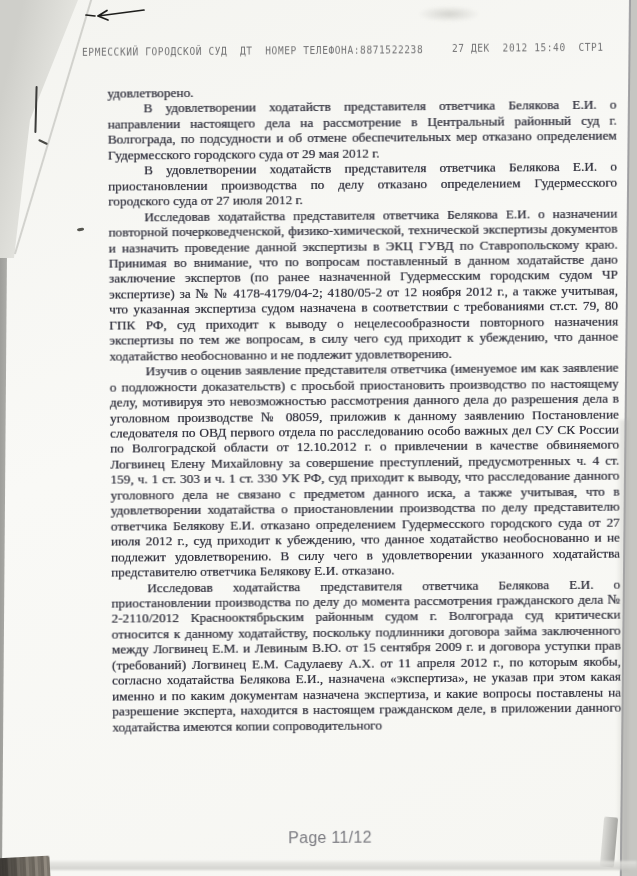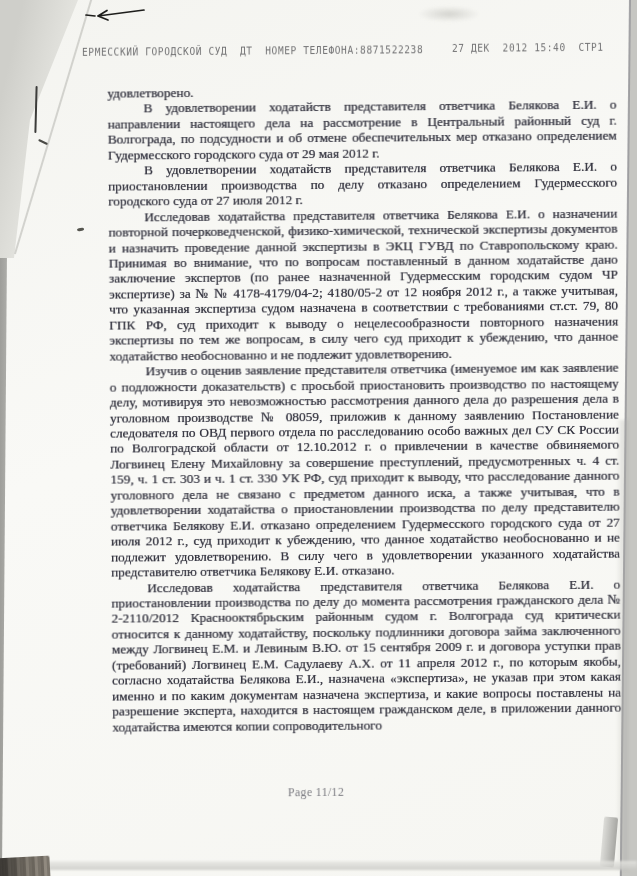--- a/index.html
+++ b/index.html
@@ -36,22 +36,22 @@
   .fh-right{left:455px;top:44px;}
   .body-text{
     position:absolute;left:110px;top:84px;width:509px;
     font-size:13.3px;line-height:15.45px;color:#33333e;
     text-align:justify;
     text-shadow:0.2px 0.2px 0.35px rgba(45,45,62,0.75);
   }
   .body-text p{margin:0;text-indent:36px;}
   .body-text p.no-indent{text-indent:0;}
   .footer{
-    position:absolute;left:285px;top:785px;
-    font-family:Liberation Serif, serif;font-size:12px;
+    position:absolute;left:285px;top:829px;
+    font-family:Liberation Sans, sans-serif;font-size:16px;
     color:#7c7c82;letter-spacing:0.3px;
   }
   
   .artifact{position:absolute;}
   .vline-mark{left:35px;top:86px;width:1.6px;height:47px;background:#3c3c3a;border-radius:1px;transform:rotate(1.5deg);}
   .tick-mark{left:38px;top:141px;width:10px;height:2px;background:#4a4a46;transform:rotate(26deg);border-radius:1px;}
   .speck-mark{left:77px;top:228px;width:7px;height:2.5px;background:#55554f;transform:rotate(-10deg);border-radius:50%;}
   .top-smudge{left:418px;top:6px;width:62px;height:16px;background:radial-gradient(ellipse at center,#d3d3ce 0%,rgba(211,211,206,0) 70%);filter:blur(1.5px);}
   .right-edge-line{left:628.5px;top:-2px;width:1.8px;height:882px;background:#97979a;transform-origin:top left;transform:rotate(0.6deg);opacity:.85;}
   .right-edge-shade{left:616px;top:420px;width:12px;height:450px;background:linear-gradient(90deg,rgba(185,185,181,0) 0%,rgba(175,175,171,.5) 100%);filter:blur(1.5px);}

